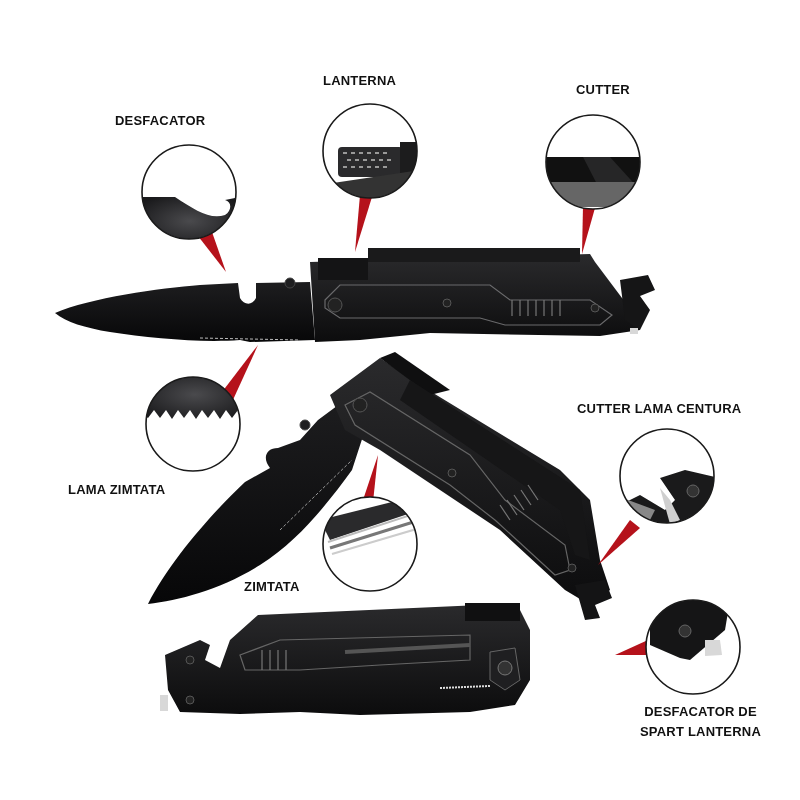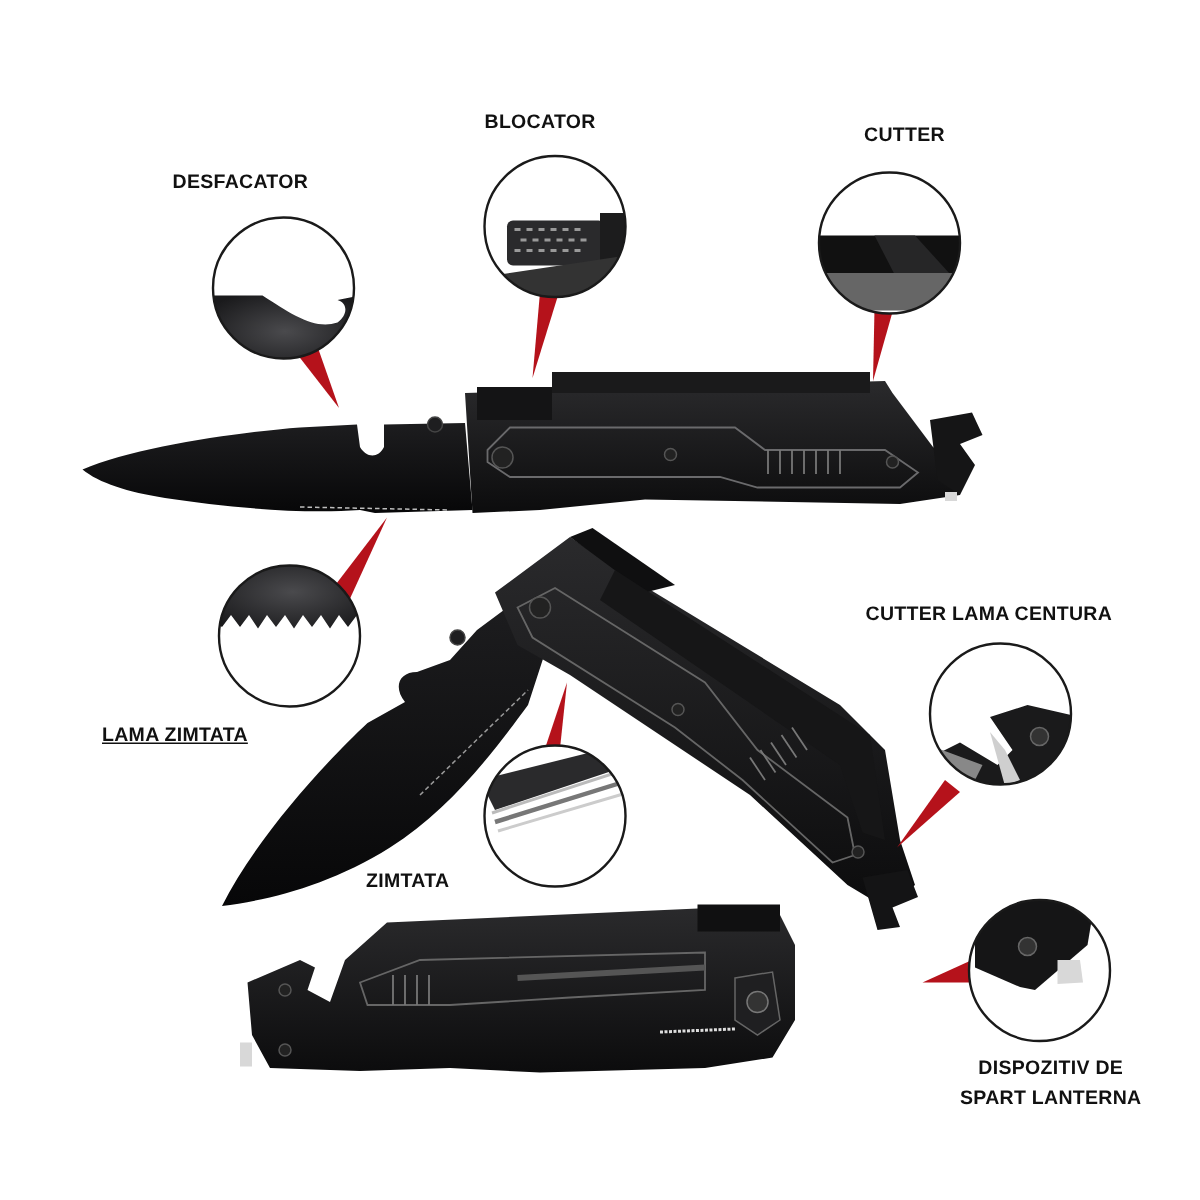--- a/index.html
+++ b/index.html
@@ -208,21 +208,21 @@
     <g clip-path="url(#c7)">
       <path d="M650 600 L730 600 L725 630 L690 660 L680 658 L650 645 Z" fill="#151516"></path>
       <circle cx="685" cy="631" r="6" fill="#333" stroke="#666"></circle>
       <path d="M705 640 L720 640 L722 655 L705 656 Z" fill="#d8d8d8"></path>
     </g>
     <circle cx="693" cy="647" r="47" fill="none" stroke="#1a1a1a" stroke-width="1.6"></circle>
   </g>
 </svg>
 
 <div class="label" style="left:115px; top:113px;text-align:center;">DESFACATOR</div>
-<div class="label" style="left:323px; top:73px;">BLOCATOR</div>
+<div class="label" style="left:323px; top:73px;">LANTERNA</div>
 <div class="label" style="left:576px; top:82px;">CUTTER</div>
-<div class="label" style="left:68px; top:482px;text-decoration:underline;">LAMA ZIMTATA</div>
+<div class="label" style="left:68px; top:482px;">LAMA ZIMTATA</div>
 <div class="label" style="left:577px; top:401px;">CUTTER LAMA CENTURA</div>
 <div class="label" style="left:244px; top:579px;">ZIMTATA</div>
 <div class="label two" style="left:640px; top:702px;">
-  <div>DISPOZITIV DE</div>
+  <div>DESFACATOR DE</div>
   <div>SPART LANTERNA</div>
 </div>
 
 </body></html>

